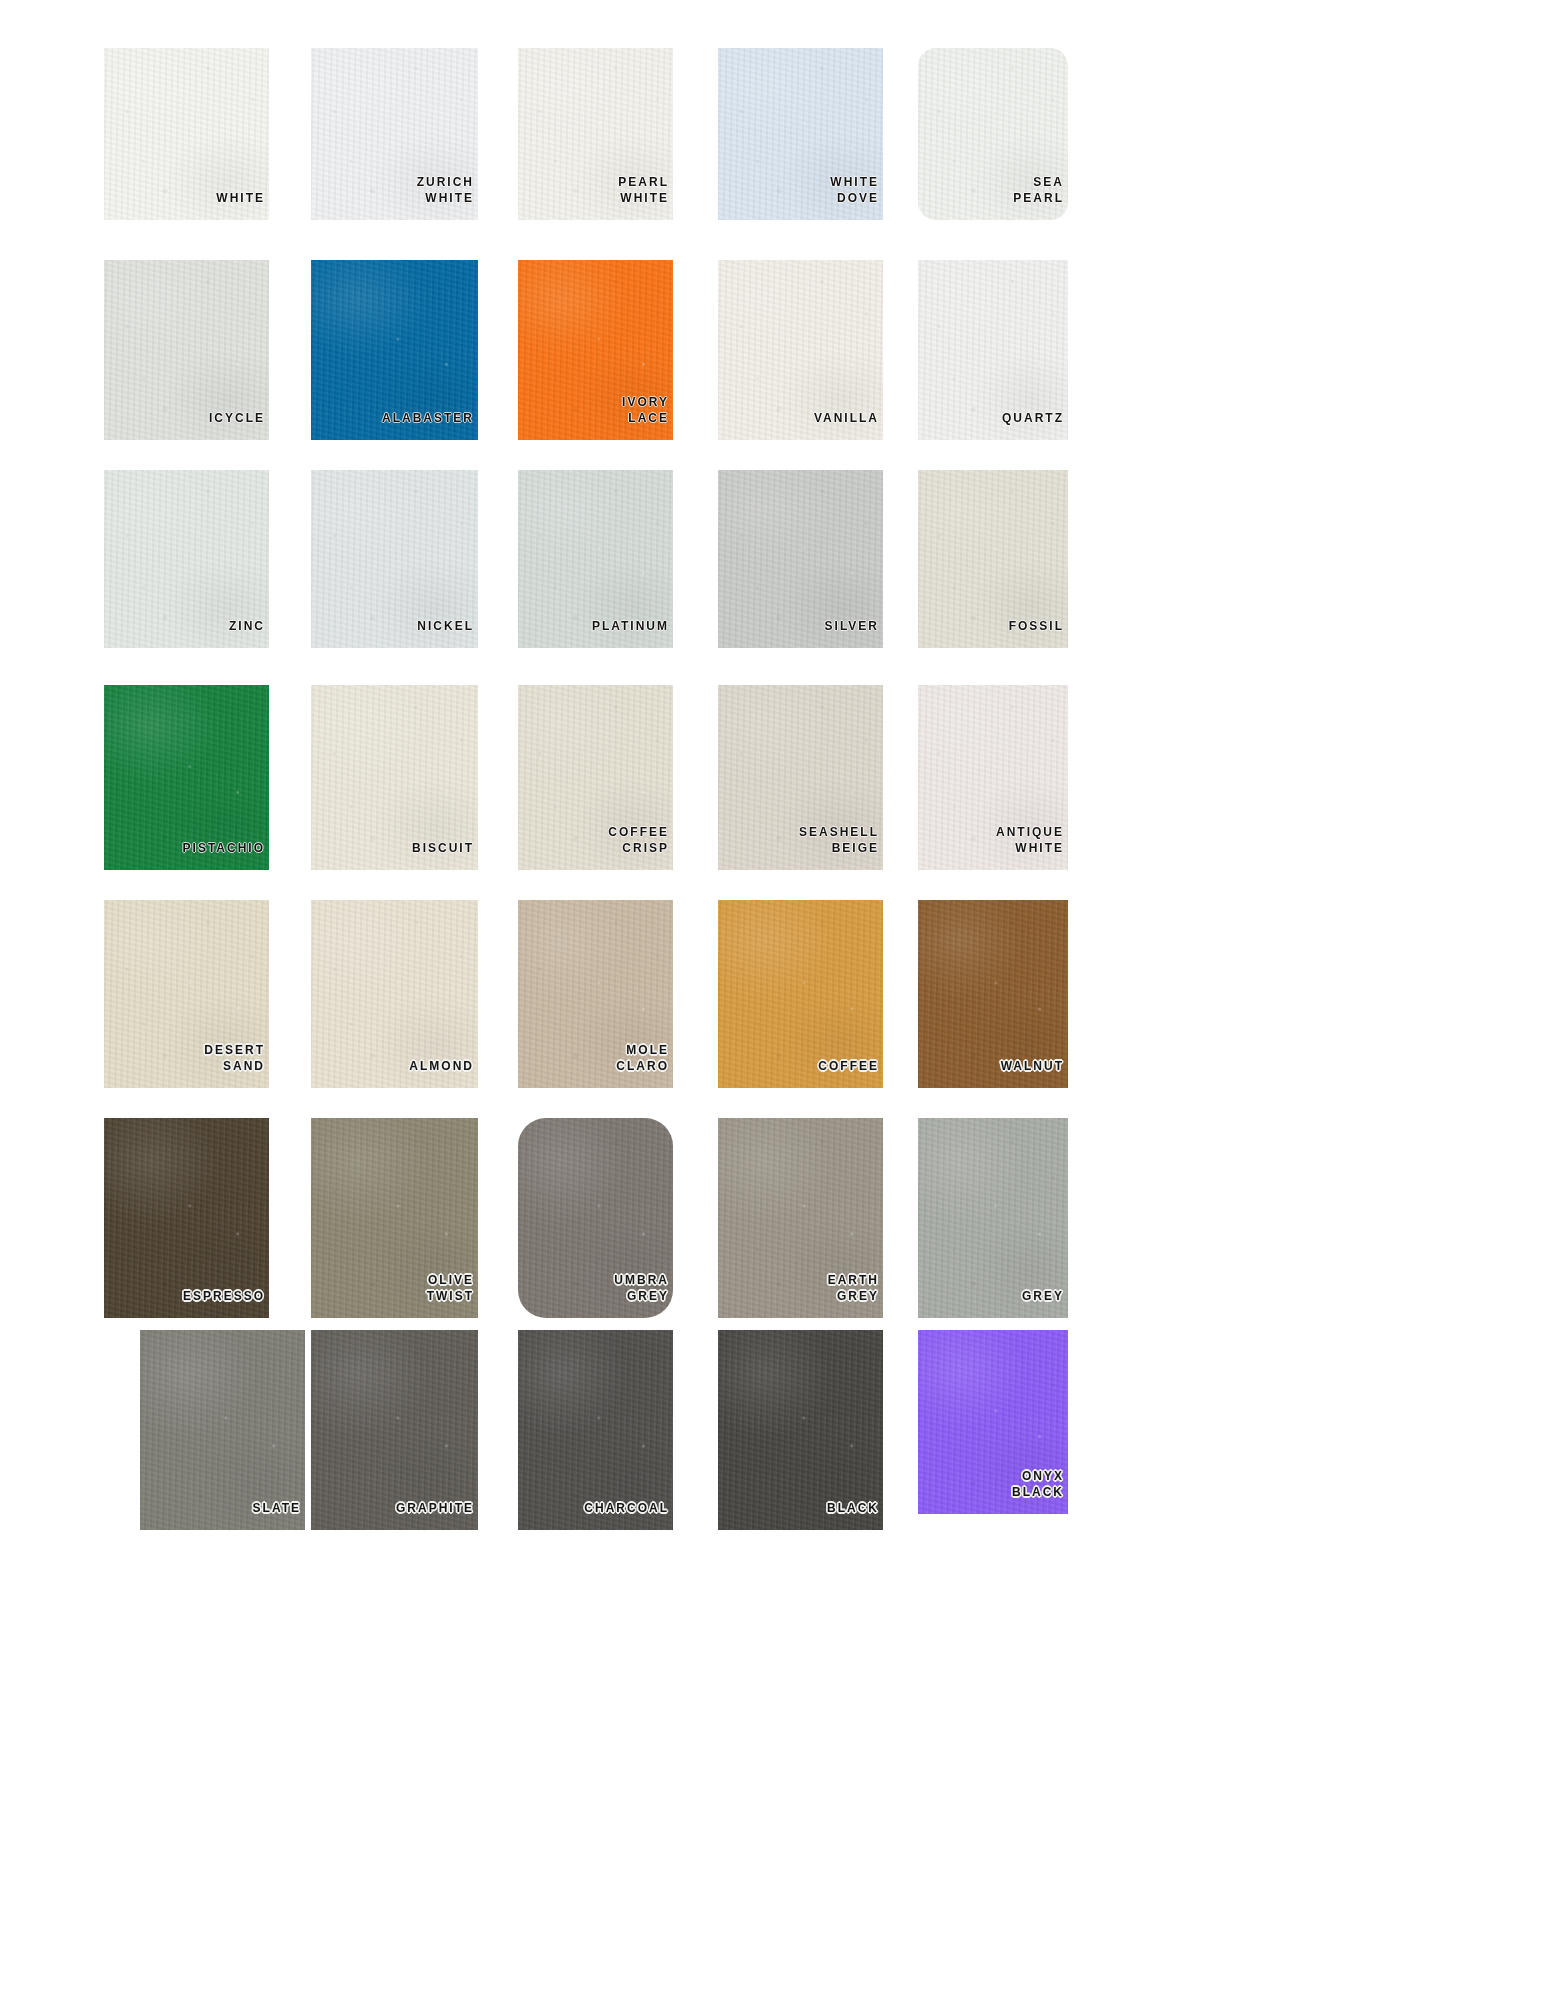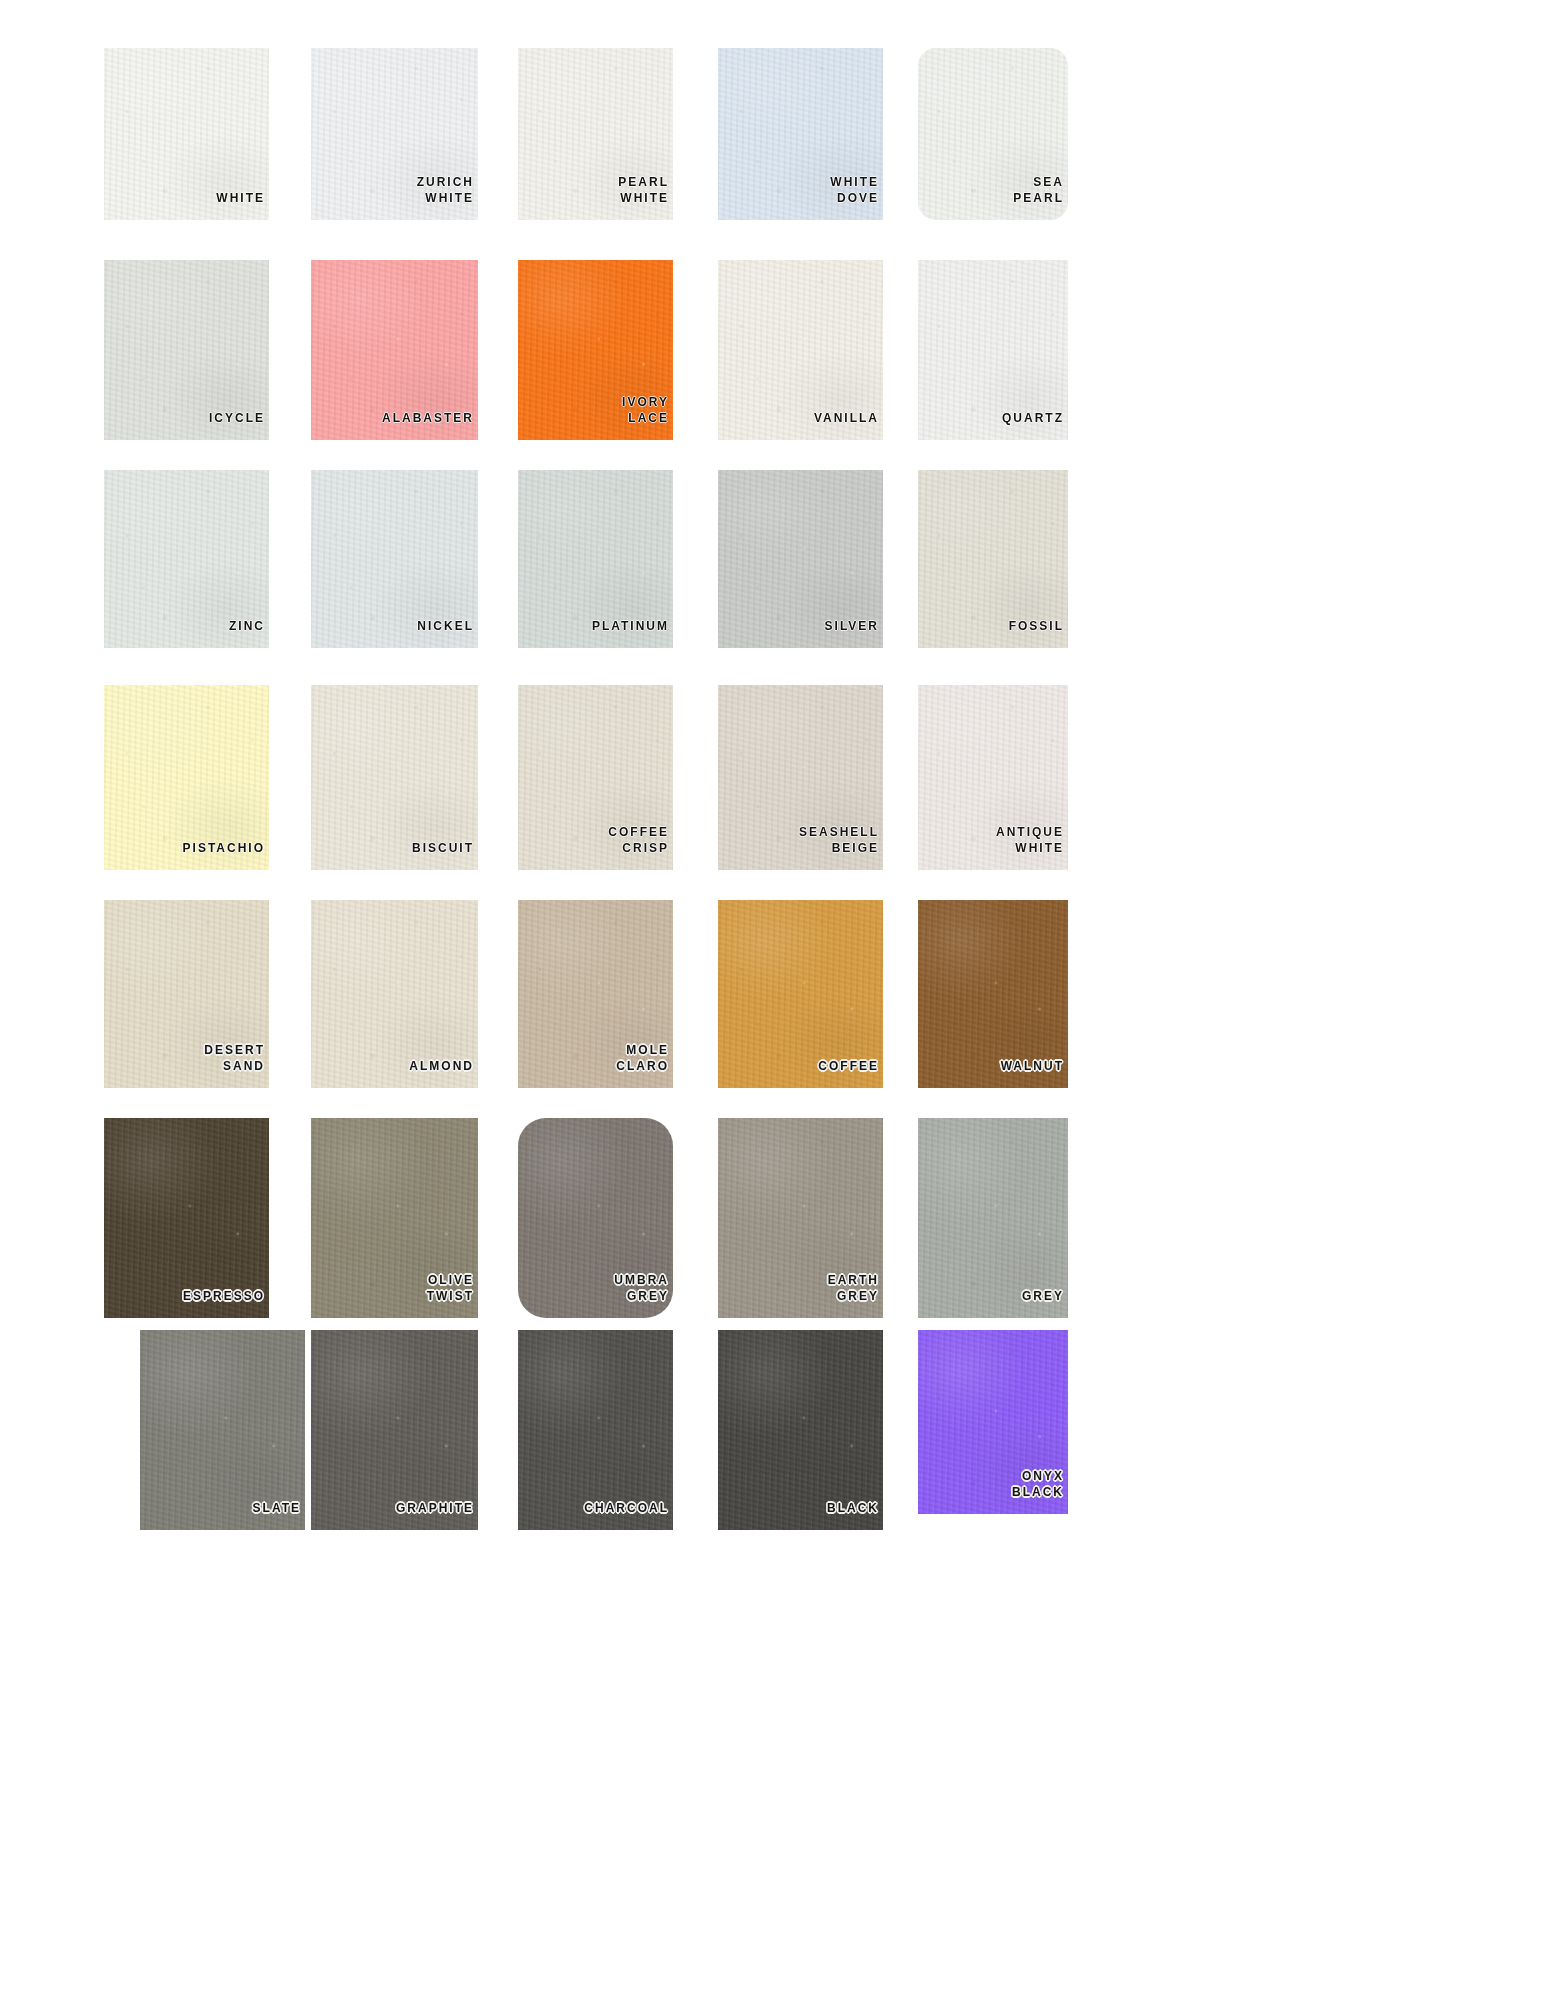--- a/index.html
+++ b/index.html
@@ -131,21 +131,21 @@
         <div class="swatch-label dark-text">WHITE
 DOVE</div>
       </div>
       <div class="swatch" style="left: 918px; top: 48px; width: 150px; height: 172px; background: rgb(240, 242, 238); border-radius: 18px;">
         <div class="swatch-label dark-text">SEA
 PEARL</div>
       </div>
       <div class="swatch" style="left: 104px; top: 260px; width: 165px; height: 180px; background: rgb(223, 226, 221);">
         <div class="swatch-label dark-text">ICYCLE</div>
       </div>
-      <div class="swatch" style="left: 311px; top: 260px; width: 167px; height: 180px; background: #fca5a5; padding-left: 48px;">
+      <div class="swatch" style="left: 311px; top: 260px; width: 167px; height: 180px; background: #0369a1; padding-left: 48px;">
         <div class="swatch-label dark-text">ALABASTER</div>
       </div>
       <div class="swatch" style="left: 518px; top: 260px; width: 155px; height: 180px; background: #f97316;">
         <div class="swatch-label dark-text">IVORY
 LACE</div>
       </div>
       <div class="swatch" style="left: 718px; top: 260px; width: 165px; height: 180px; background: rgb(242, 239, 231);">
         <div class="swatch-label dark-text">VANILLA</div>
       </div>
       <div class="swatch" style="left: 918px; top: 260px; width: 150px; height: 180px; background: rgb(241, 241, 239);">
@@ -159,21 +159,21 @@
       </div>
       <div class="swatch" style="left: 518px; top: 470px; width: 155px; height: 178px; background: rgb(213, 220, 216);">
         <div class="swatch-label dark-text">PLATINUM</div>
       </div>
       <div class="swatch" style="left: 718px; top: 470px; width: 165px; height: 178px; background: rgb(201, 203, 200);">
         <div class="swatch-label dark-text">SILVER</div>
       </div>
       <div class="swatch" style="left: 918px; top: 470px; width: 150px; height: 178px; background: rgb(227, 224, 213);">
         <div class="swatch-label dark-text">FOSSIL</div>
       </div>
-      <div class="swatch" style="left: 104px; top: 685px; width: 165px; height: 185px; background: #fef9c3;">
+      <div class="swatch" style="left: 104px; top: 685px; width: 165px; height: 185px; background: #15803d;">
         <div class="swatch-label dark-text">PISTACHIO</div>
       </div>
       <div class="swatch" style="left: 311px; top: 685px; width: 167px; height: 185px; background: rgb(235, 231, 218);">
         <div class="swatch-label dark-text">BISCUIT</div>
       </div>
       <div class="swatch" style="left: 518px; top: 685px; width: 155px; height: 185px; background: rgb(229, 224, 210);">
         <div class="swatch-label dark-text">COFFEE
 CRISP</div>
       </div>
       <div class="swatch" style="left: 718px; top: 685px; width: 165px; height: 185px; background: rgb(221, 215, 204);">

